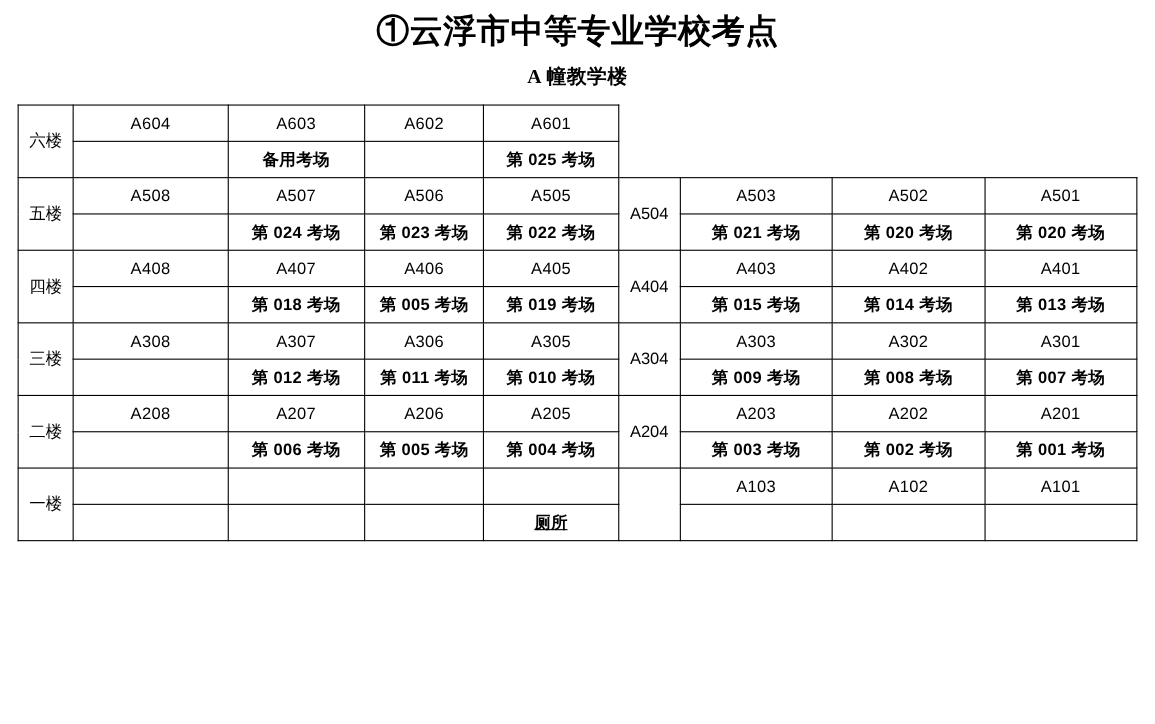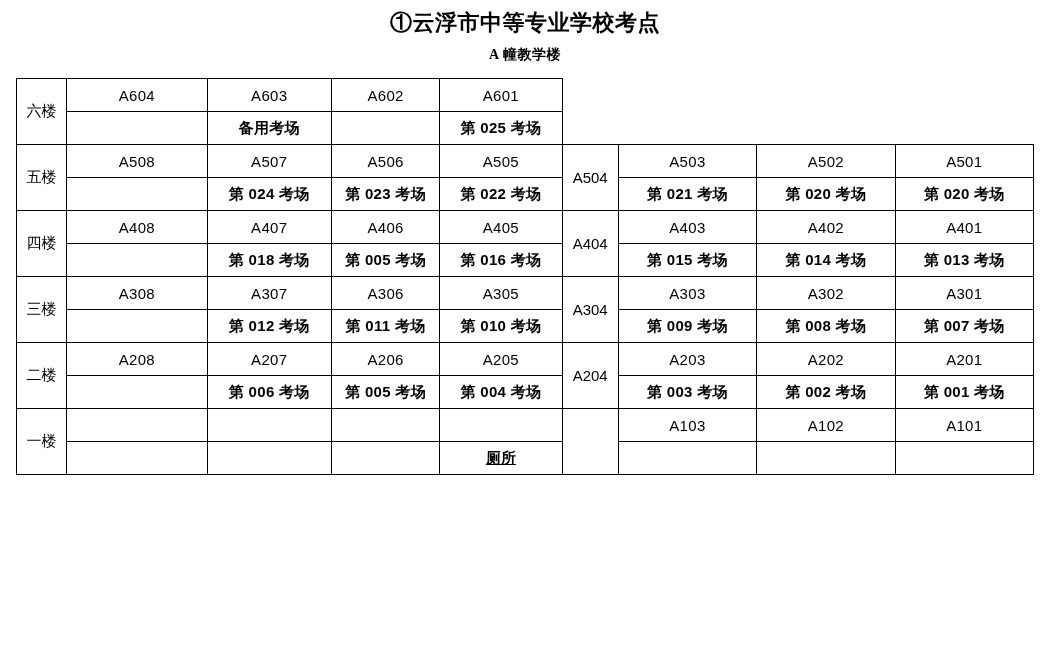--- a/index.html
+++ b/index.html
@@ -15,28 +15,28 @@
     overflow: hidden;
   }
   .page {
     position: relative;
     width: 1050px;
     height: 658px;
     box-sizing: border-box;
   }
   .title {
     text-align: center;
-    font-size: 22px;
+    font-size: 30px;
     font-weight: 700;
     padding-top: 8px;
     letter-spacing: 0.5px;
   }
   .subtitle {
     text-align: center;
-    font-size: 14px;
+    font-size: 18px;
     font-weight: 700;
     padding-top: 8px;
     letter-spacing: 0.5px;
   }
   table.grid {
     border-collapse: collapse;
     margin: 14px 0 0 16px;
     table-layout: fixed;
     width: 1018px;
   }
@@ -153,21 +153,21 @@
       <td class="room">A405</td>
       <td class="side" rowspan="2">A404</td>
       <td class="room">A403</td>
       <td class="room">A402</td>
       <td class="room">A401</td>
     </tr>
     <tr>
       <td class="exam"></td>
       <td class="exam">第 018 考场</td>
       <td class="exam">第 005 考场</td>
-      <td class="exam">第 016 考场</td>
+      <td class="exam">第 019 考场</td>
       <td class="exam">第 015 考场</td>
       <td class="exam">第 014 考场</td>
       <td class="exam">第 013 考场</td>
     </tr>
 
     <tr>
       <td class="floor" rowspan="2">三楼</td>
       <td class="room">A308</td>
       <td class="room">A307</td>
       <td class="room">A306</td>

